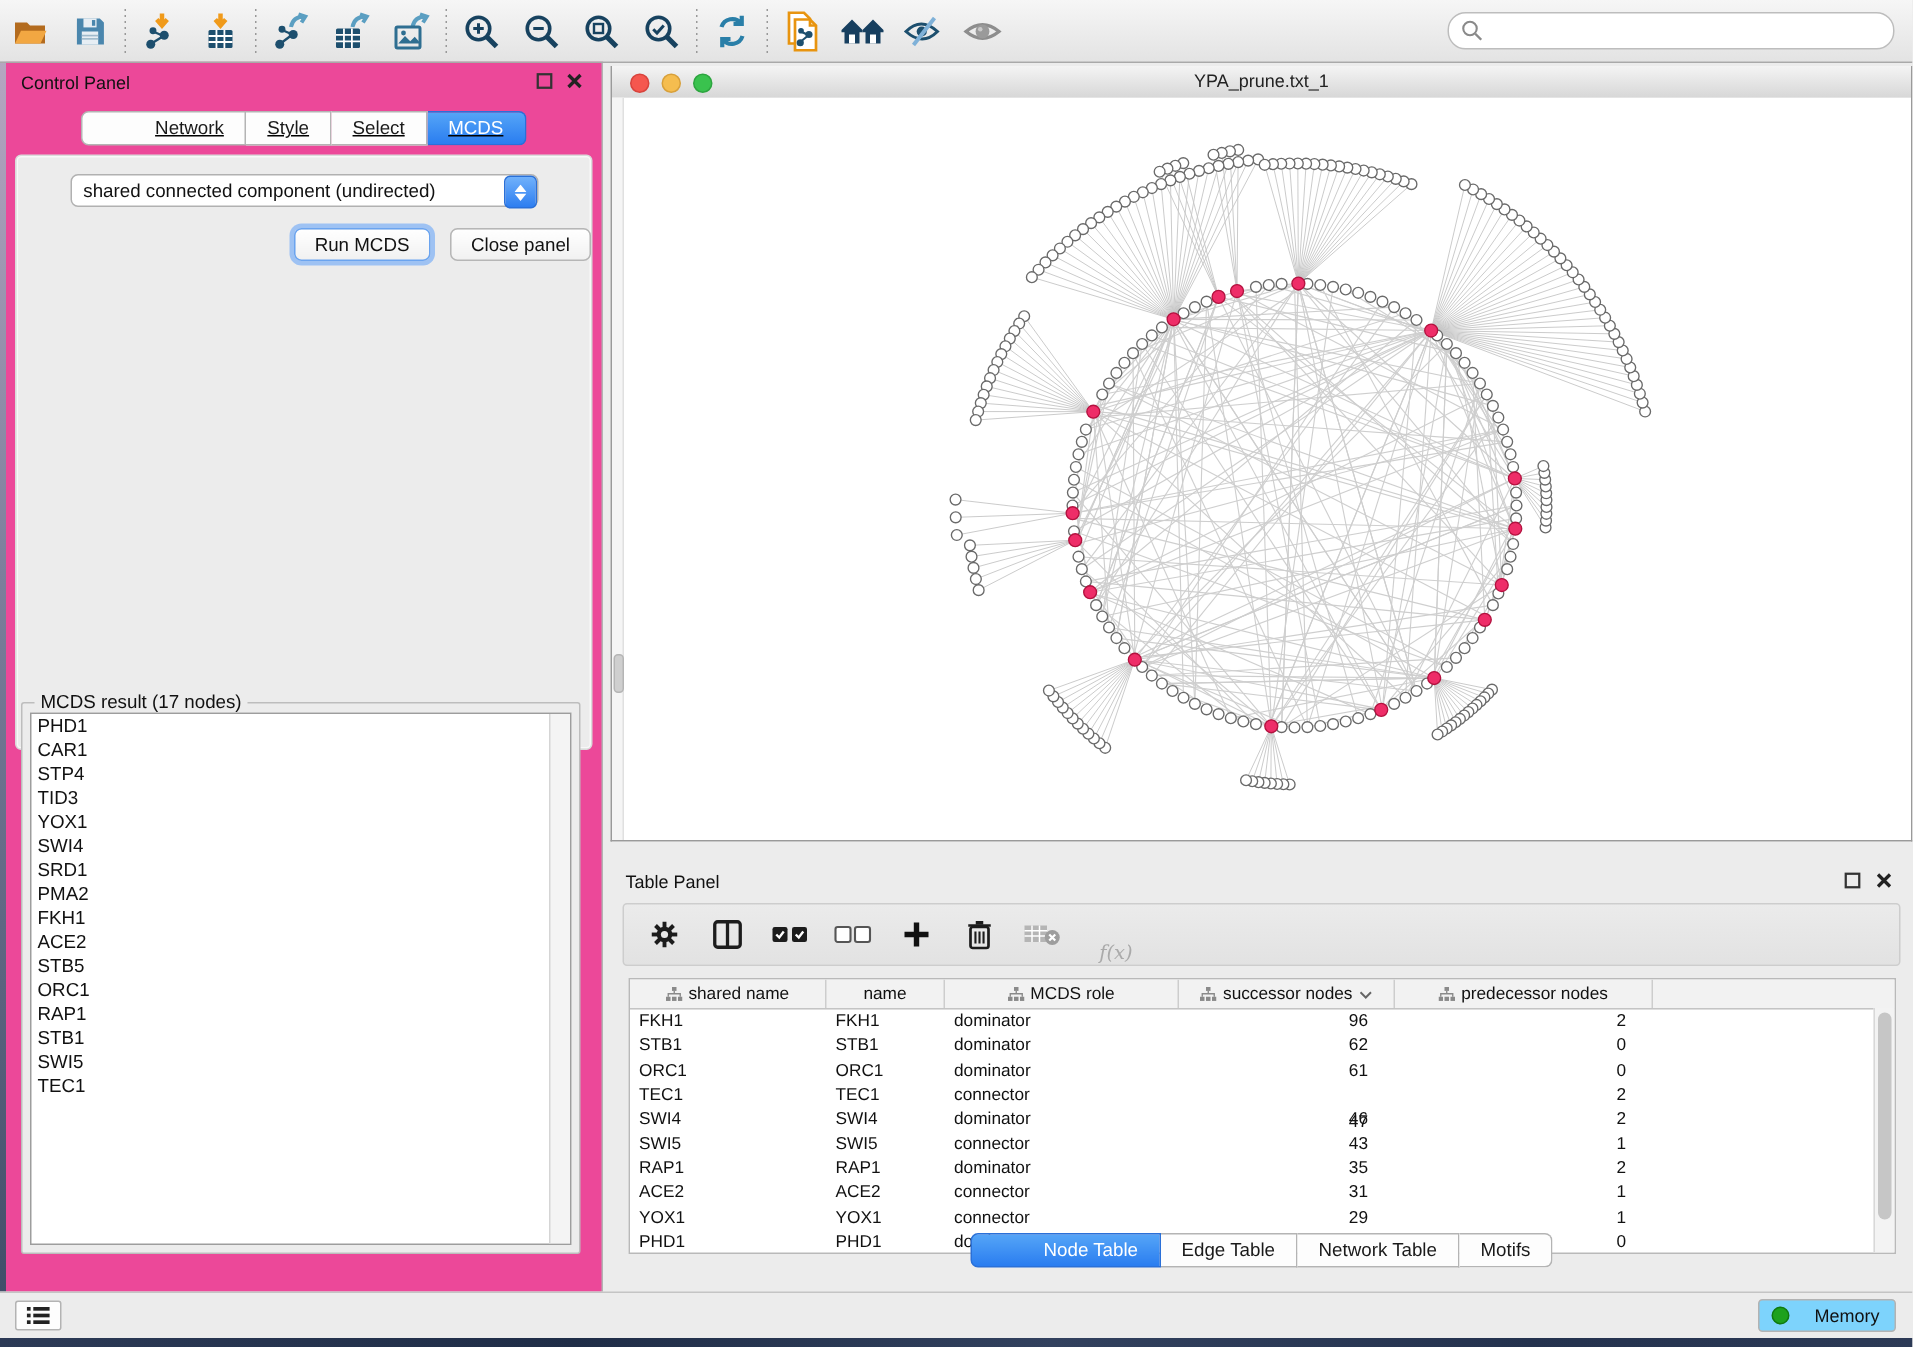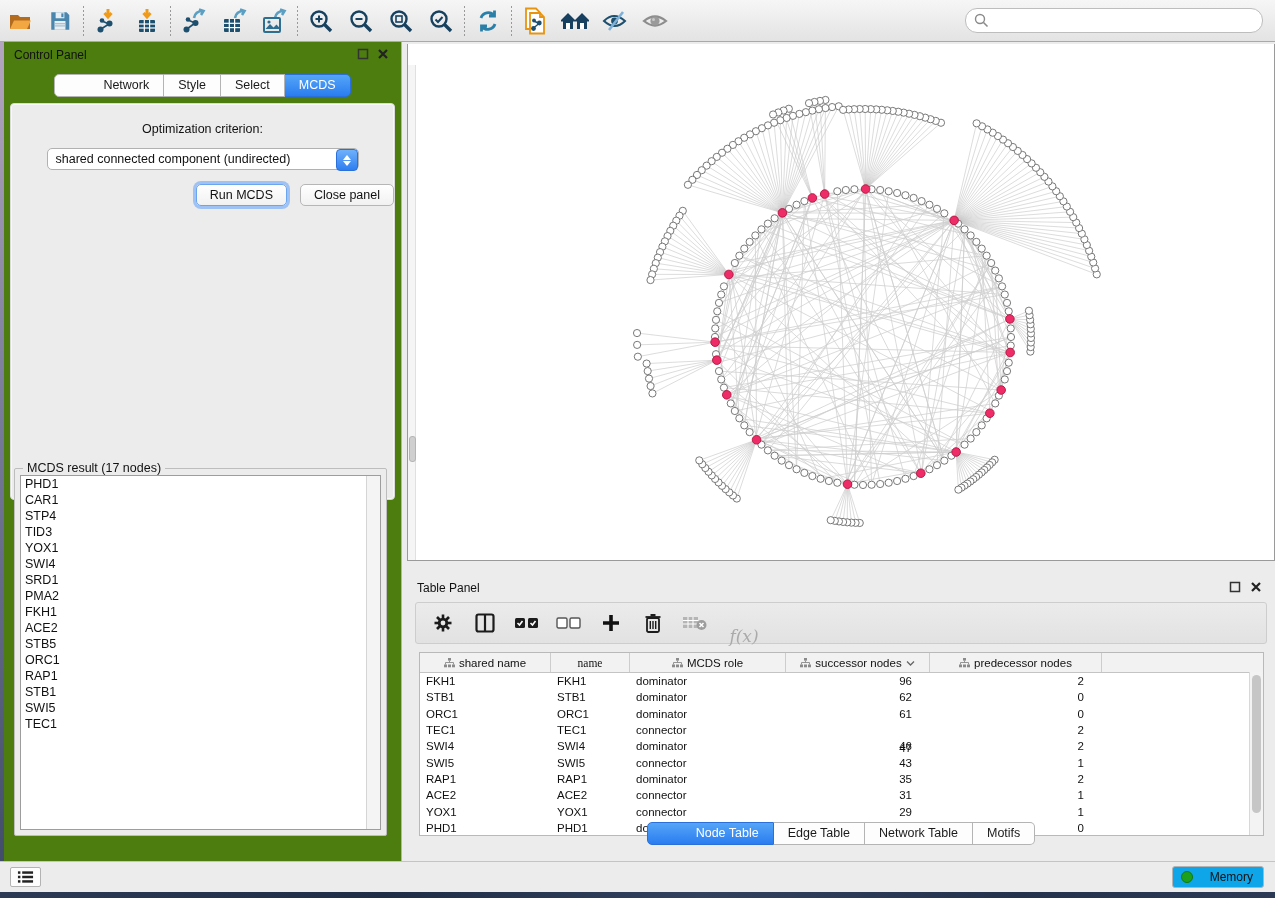--- a/index.html
+++ b/index.html
@@ -21,21 +21,21 @@
     background:none;border:none;padding:0;cursor:default;}
   .tb-sep{width:1px;height:30px;margin:0 3px;
     background-image:linear-gradient(#999 40%,transparent 40%);background-size:1px 4px;}
   .searchbox{position:absolute;right:12px;top:8px;width:288px;height:23px;
     border:1px solid #bdbdbd;border-radius:12px;background:#fff;
     display:flex;align-items:center;padding-left:8px;}
   .searchbox input{border:none;outline:none;flex:1;font-size:12px;background:transparent;
     font-family:"Liberation Sans",sans-serif;}
   
   .control-panel{position:absolute;left:4px;top:41px;width:397px;height:821px;
-    background:#4d7c0f;border-right:1px solid #b3b3b3;z-index:2;}
+    background:#ec4899;border-right:1px solid #b3b3b3;z-index:2;text-decoration:underline;}
   .panel-header{position:relative;height:26px;}
   .panel-title{position:absolute;left:10px;top:7px;font-size:12px;color:#111;}
   .panel-ctl{position:absolute;top:7px;width:12px;height:12px;}
   .cp-tabs{display:flex;justify-content:center;margin-top:7px;}
   .tab{height:21px;line-height:21px;padding:0 14px;background:#fdfdfd;
     border:1px solid #b4b4b4;border-left:none;font-size:12.5px;color:#1a1a1a;}
   .tab:first-child{border-left:1px solid #b4b4b4;border-radius:5px 0 0 5px;padding-left:48px;}
   .tab:last-child{border-radius:0 5px 5px 0;}
   .tab.active{background:linear-gradient(#55a5f7,#2a7df0);color:#fff;border-color:#2a70d8;}
   .cp-inner{position:absolute;left:6px;top:62px;width:383px;height:395px;
@@ -97,21 +97,21 @@
   .gt-vthumb{position:absolute;left:1.5px;top:3px;width:9px;height:138px;background:#c6c6c6;
     border-radius:5px;}
   .tp-tabs{position:absolute;left:0;right:0;bottom:22px;display:flex;justify-content:center;}
   .tp-tabs .tab{font-size:12.5px;}
   
   .status-bar{position:absolute;left:0;bottom:6px;width:100%;height:30px;background:#ececec;
     border-top:1px solid #c4c4c4;z-index:4;}
   .menu-btn{position:absolute;left:10px;top:5px;width:31px;height:20px;background:#fdfdfd;
     border:1px solid #b3b3b3;border-radius:2px;display:flex;align-items:center;justify-content:center;}
   .memory-btn{position:absolute;right:11px;top:4px;height:22px;padding:0 10px 0 8px;
-    background:#0ea5e9;border:1px solid #b3b3b3;border-radius:3px;
+    background:#7dd3fc;border:1px solid #b3b3b3;border-radius:3px;
     display:flex;align-items:center;gap:17px;font-size:12px;color:#111;}
   .mem-dot{width:10px;height:10px;border-radius:50%;background:#1da11d;border:1px solid #0f7a0f;}
 </style>
 </head>
 <body>
 
 <div class="desktop-left"></div>
 <div class="desktop-bottom"></div>
 
 <div class="toolbar">
@@ -275,21 +275,20 @@
         <path d="M2 2 L10 10 M10 2 L2 10" stroke="#222" stroke-width="2.2"></path>
       </svg>
   </div>
   <div class="cp-tabs" id="cp-tabs">
       <div class="tab">Network</div>
       <div class="tab">Style</div>
       <div class="tab">Select</div>
       <div class="tab active">MCDS</div>
     </div>
   <div class="cp-inner">
-    <div class="opt-label">Optimization criterion:</div>
     <div class="combo">
       <span>shared connected component (undirected)</span>
       <span class="combo-btn">
         <svg width="8" height="5" viewBox="0 0 8 5">
             <path d="M0 5 L4 0 L8 5z" fill="#fff"></path>
           </svg>
         <svg width="8" height="5" viewBox="0 0 8 5">
             <path d="M0 0 L4 5 L8 0z" fill="#fff"></path>
           </svg>
       </span>
@@ -317,20 +316,26 @@
         <div class="mcds-item">ORC1</div>
         <div class="mcds-item">RAP1</div>
         <div class="mcds-item">STB1</div>
         <div class="mcds-item">SWI5</div>
         <div class="mcds-item">TEC1</div>
       </div>
   </div>
 </div>
 
 <div class="net-window">
+  <div class="net-titlebar">
+    <span class="traffic" style="left:12px;background:#f5574e;border:1px solid #d8433c;"></span>
+    <span class="traffic" style="left:33px;background:#f5bd4f;border:1px solid #d8a03a;"></span>
+    <span class="traffic" style="left:54px;background:#3ac24e;border:1px solid #2da53f;"></span>
+    <div class="net-title">YPA_prune.txt_1</div>
+  </div>
   <div class="net-canvas">
     <svg id="net-svg" width="868" height="496" viewBox="0 0 868 496">
         <g stroke="#8c8c8c" stroke-width="0.75" opacity="0.42">
           <line x1="374.393422817776" y1="147.87675594407727" x2="307.2503925758523" y2="280.60543467875044"></line>
           <line x1="374.393422817776" y1="147.87675594407727" x2="309.24845255419325" y2="297.6999302947057"></line>
           <line x1="374.393422817776" y1="147.87675594407727" x2="336.2857674722535" y2="360.3794715720123"></line>
           <line x1="374.393422817776" y1="147.87675594407727" x2="326.8282402399031" y2="346"></line>
           <line x1="374.393422817776" y1="147.87675594407727" x2="536.3273287544793" y2="395.6521960891146"></line>
           <line x1="374.393422817776" y1="147.87675594407727" x2="310.9893591541861" y2="306.13114886988114"></line>
           <line x1="374.393422817776" y1="147.87675594407727" x2="587.2576307678651" y2="205.5777213303316"></line>
@@ -1018,40 +1023,40 @@
             <line x1="1" y1="6.5" x2="16" y2="6.5"></line>
             <line x1="1" y1="10" x2="16" y2="10"></line>
             <line x1="6" y1="3" x2="6" y2="14"></line>
             <line x1="11" y1="3" x2="11" y2="14"></line>
           </g>
           <circle cx="19.5" cy="11" r="5" fill="#9d9d9d"></circle>
           <path d="M17.5 9 l4 4 M21.5 9 l-4 4" stroke="#fff" stroke-width="1.5"></path>
         </svg>
       </button>
     <button class="tp-tool" style="width:40px" disabled="">
-        <span style="font-family:'DejaVu Serif',serif;font-style:italic;font-size:17px;color:#aaa;margin-top:25px;">f(x)</span>
+        <span style="font-family:'DejaVu Serif',serif;font-style:italic;font-size:13px;color:#aaa;margin-top:25px;">f(x)</span>
       </button>
   </div>
   <div class="grid-table">
     <div class="gt-header" id="gt-header">
         <div class="gt-hcell" style="width: 131px;">
           <svg width="11" height="10" viewBox="0 0 11 10">
             <g fill="#8a8a8a">
               <rect x="4" y="0" width="3" height="2.6"></rect>
               <rect x="0" y="6.5" width="3" height="2.8"></rect>
               <rect x="4" y="6.5" width="3" height="2.8"></rect>
               <rect x="8" y="6.5" width="3" height="2.8"></rect>
             </g>
             <g stroke="#8a8a8a" stroke-width="0.9" fill="none">
               <path d="M5.5 2.6 v2 M1.5 6.5 v-2 h8 v2"></path>
             </g>
           </svg>
           <span>shared name</span>
         </div>
-        <div class="gt-hcell" style="width: 79px; font-family: Liberation Serif, serif;">
+        <div class="gt-hcell" style="width: 79px;">
           <span>name</span>
         </div>
         <div class="gt-hcell" style="width: 156px;">
           <svg width="11" height="10" viewBox="0 0 11 10">
             <g fill="#8a8a8a">
               <rect x="4" y="0" width="3" height="2.6"></rect>
               <rect x="0" y="6.5" width="3" height="2.8"></rect>
               <rect x="4" y="6.5" width="3" height="2.8"></rect>
               <rect x="8" y="6.5" width="3" height="2.8"></rect>
             </g>

